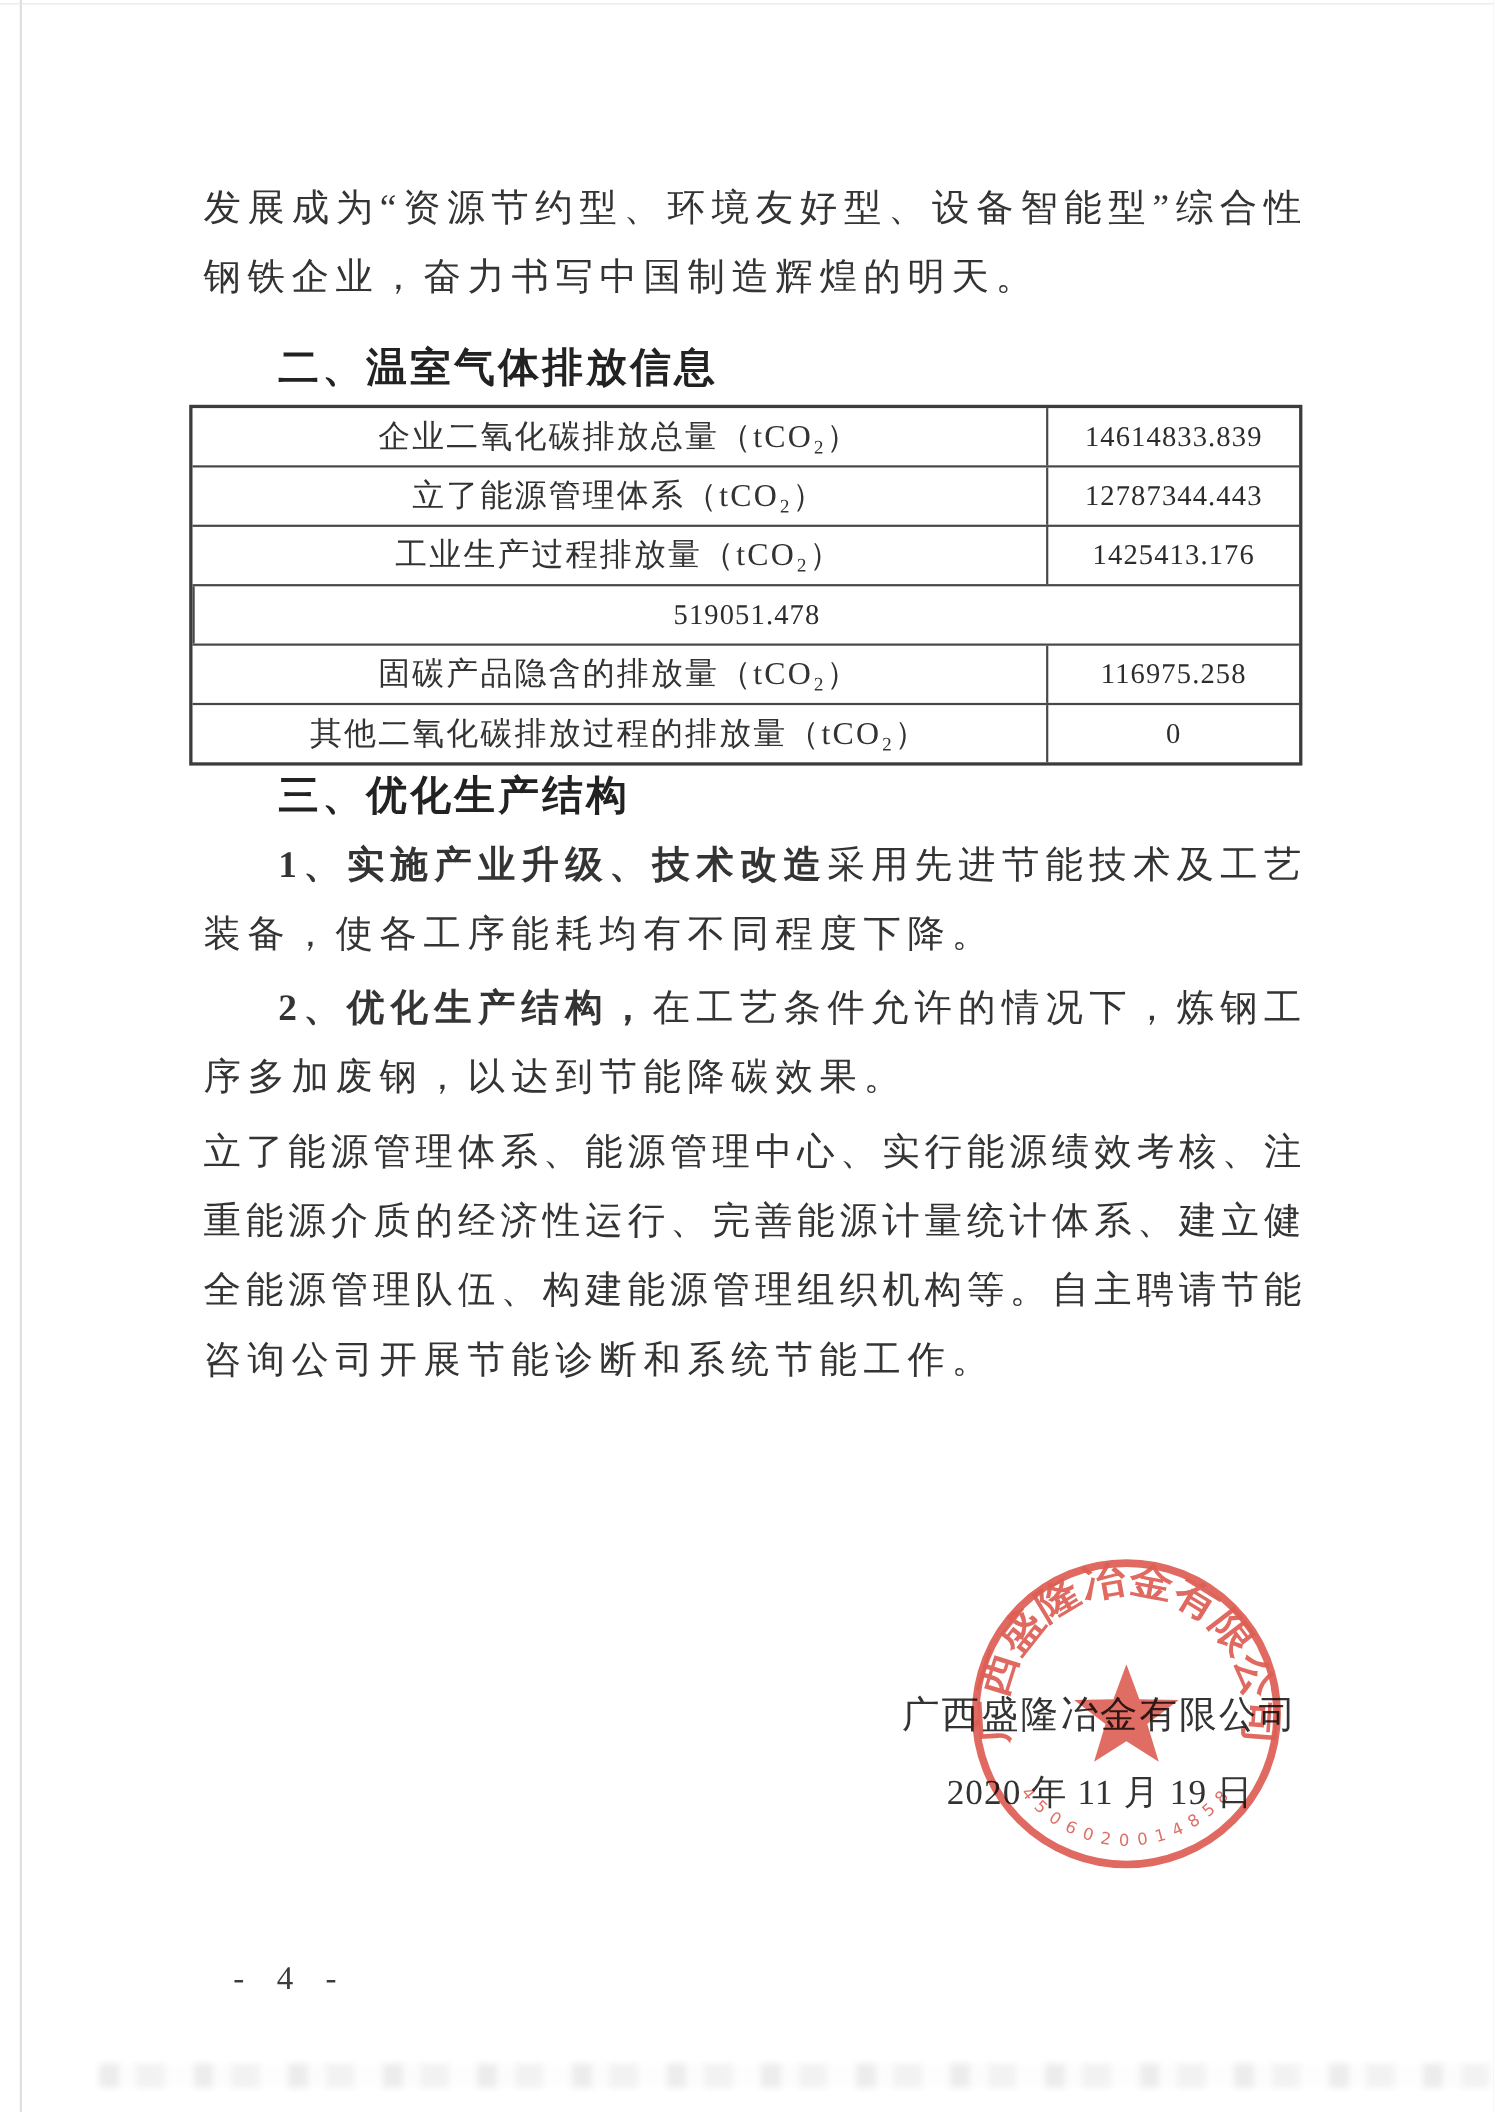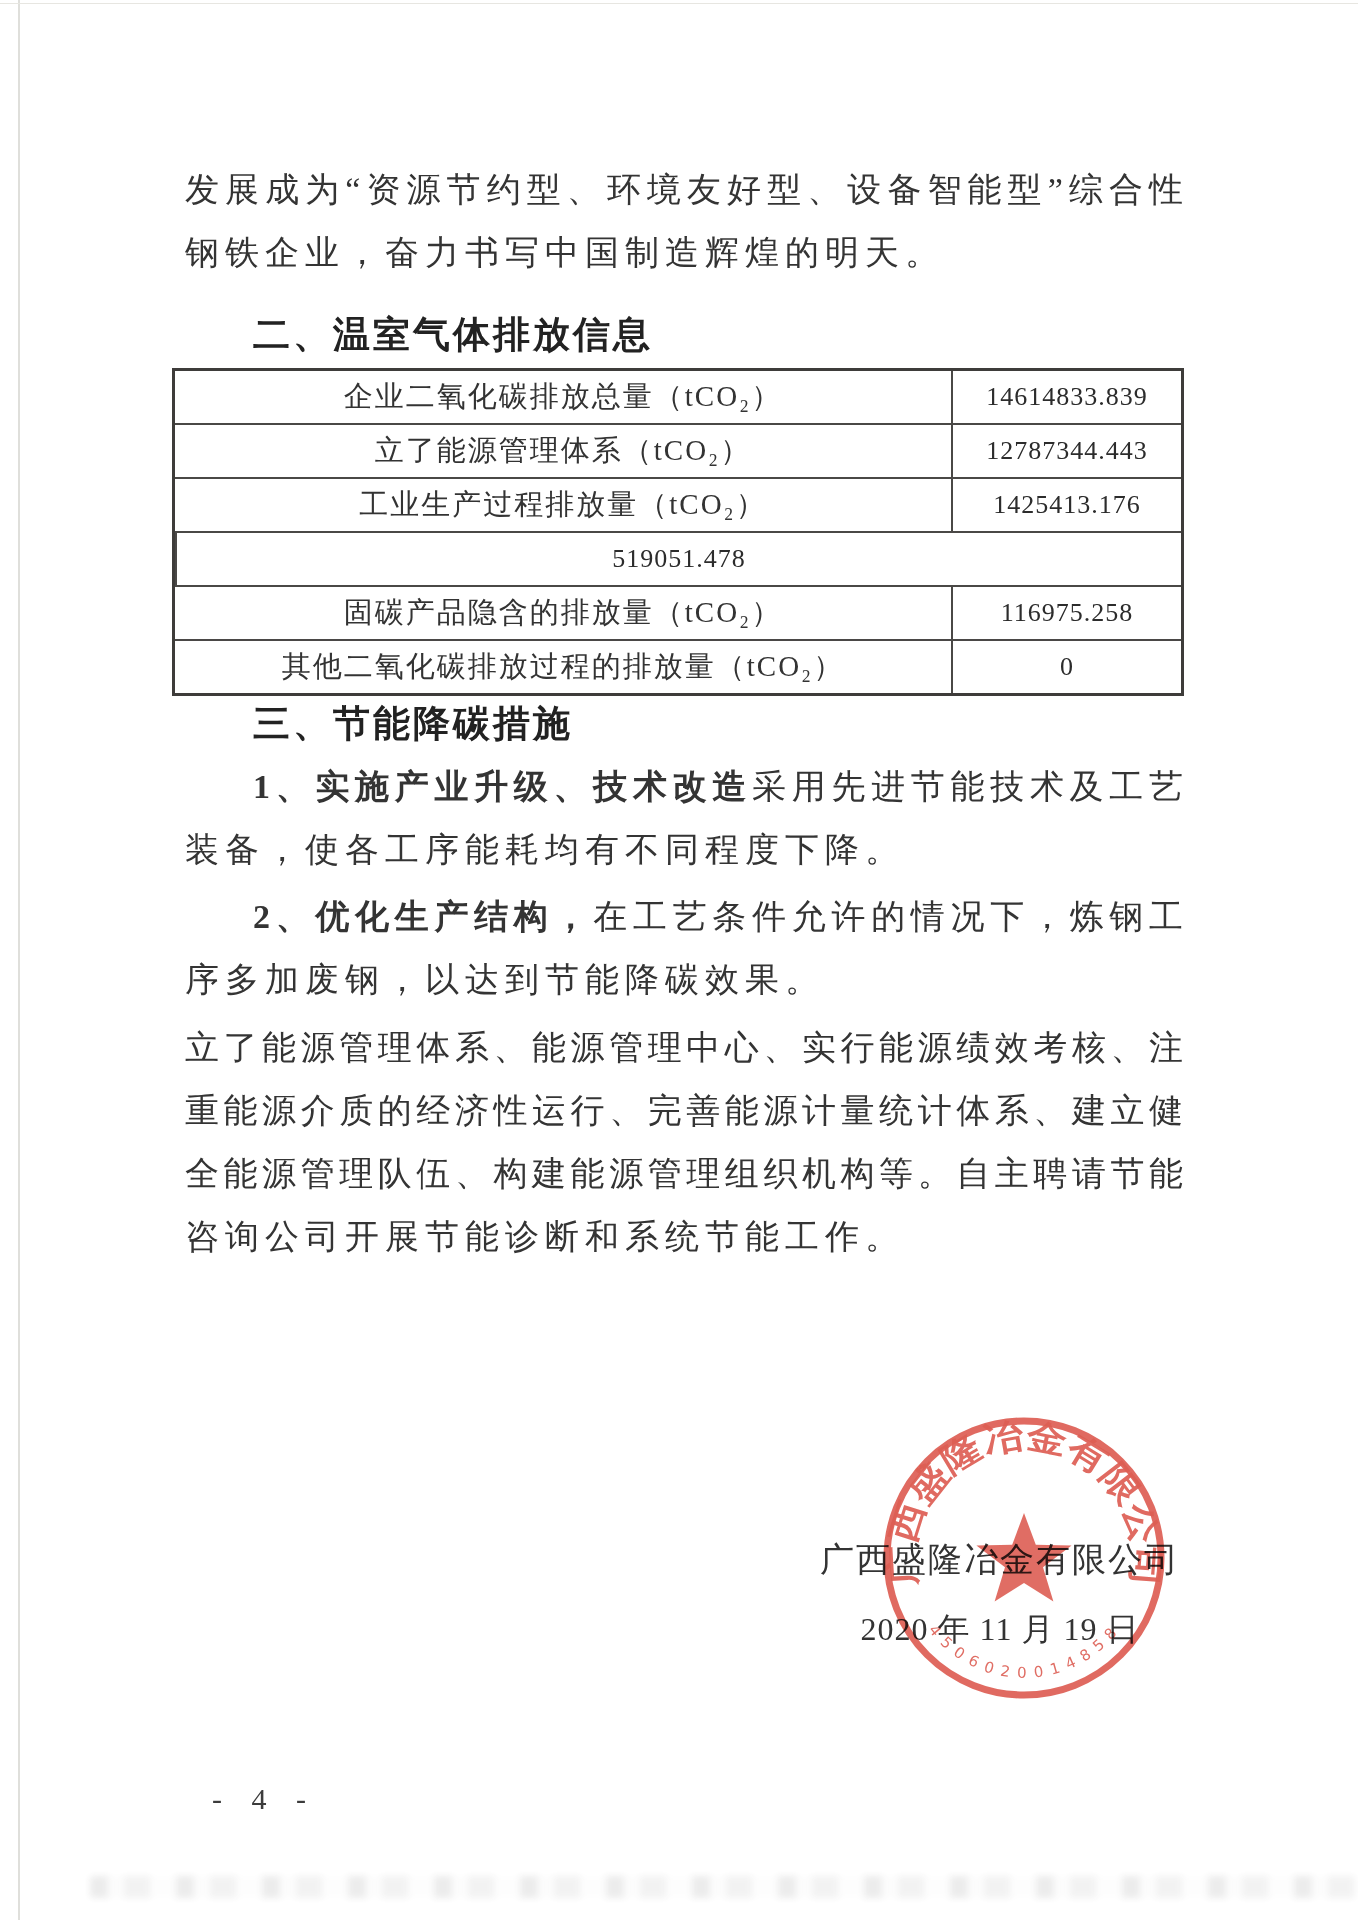--- a/index.html
+++ b/index.html
@@ -107,21 +107,21 @@
     <div class="trow">
       <div class="tlabel">固碳产品隐含的排放量（tCO₂）</div>
       <div class="tvalue">116975.258</div>
     </div>
     <div class="trow">
       <div class="tlabel">其他二氧化碳排放过程的排放量（tCO₂）</div>
       <div class="tvalue">0</div>
     </div>
   </div>
 
-  <div class="heading ind" style="top:692px">三、节能降碳措施</div>
+  <div class="heading ind" style="top:692px">三、优化生产结构</div>
 
   <div class="block" style="top:755px">
     <div class="tline jline ind"><b class="lead">1、实施产业升级、技术改造</b><span>采用先进节能技术及工艺</span></div>
     <div class="tline lline">装备，使各工序能耗均有不同程度下降。</div>
   </div>
 
   <div class="block" style="top:885px">
     <div class="tline jline ind"><b class="lead">2、优化生产结构，</b><span>在工艺条件允许的情况下，炼钢工</span></div>
     <div class="tline lline">序多加废钢，以达到节能降碳效果。</div>
   </div>

